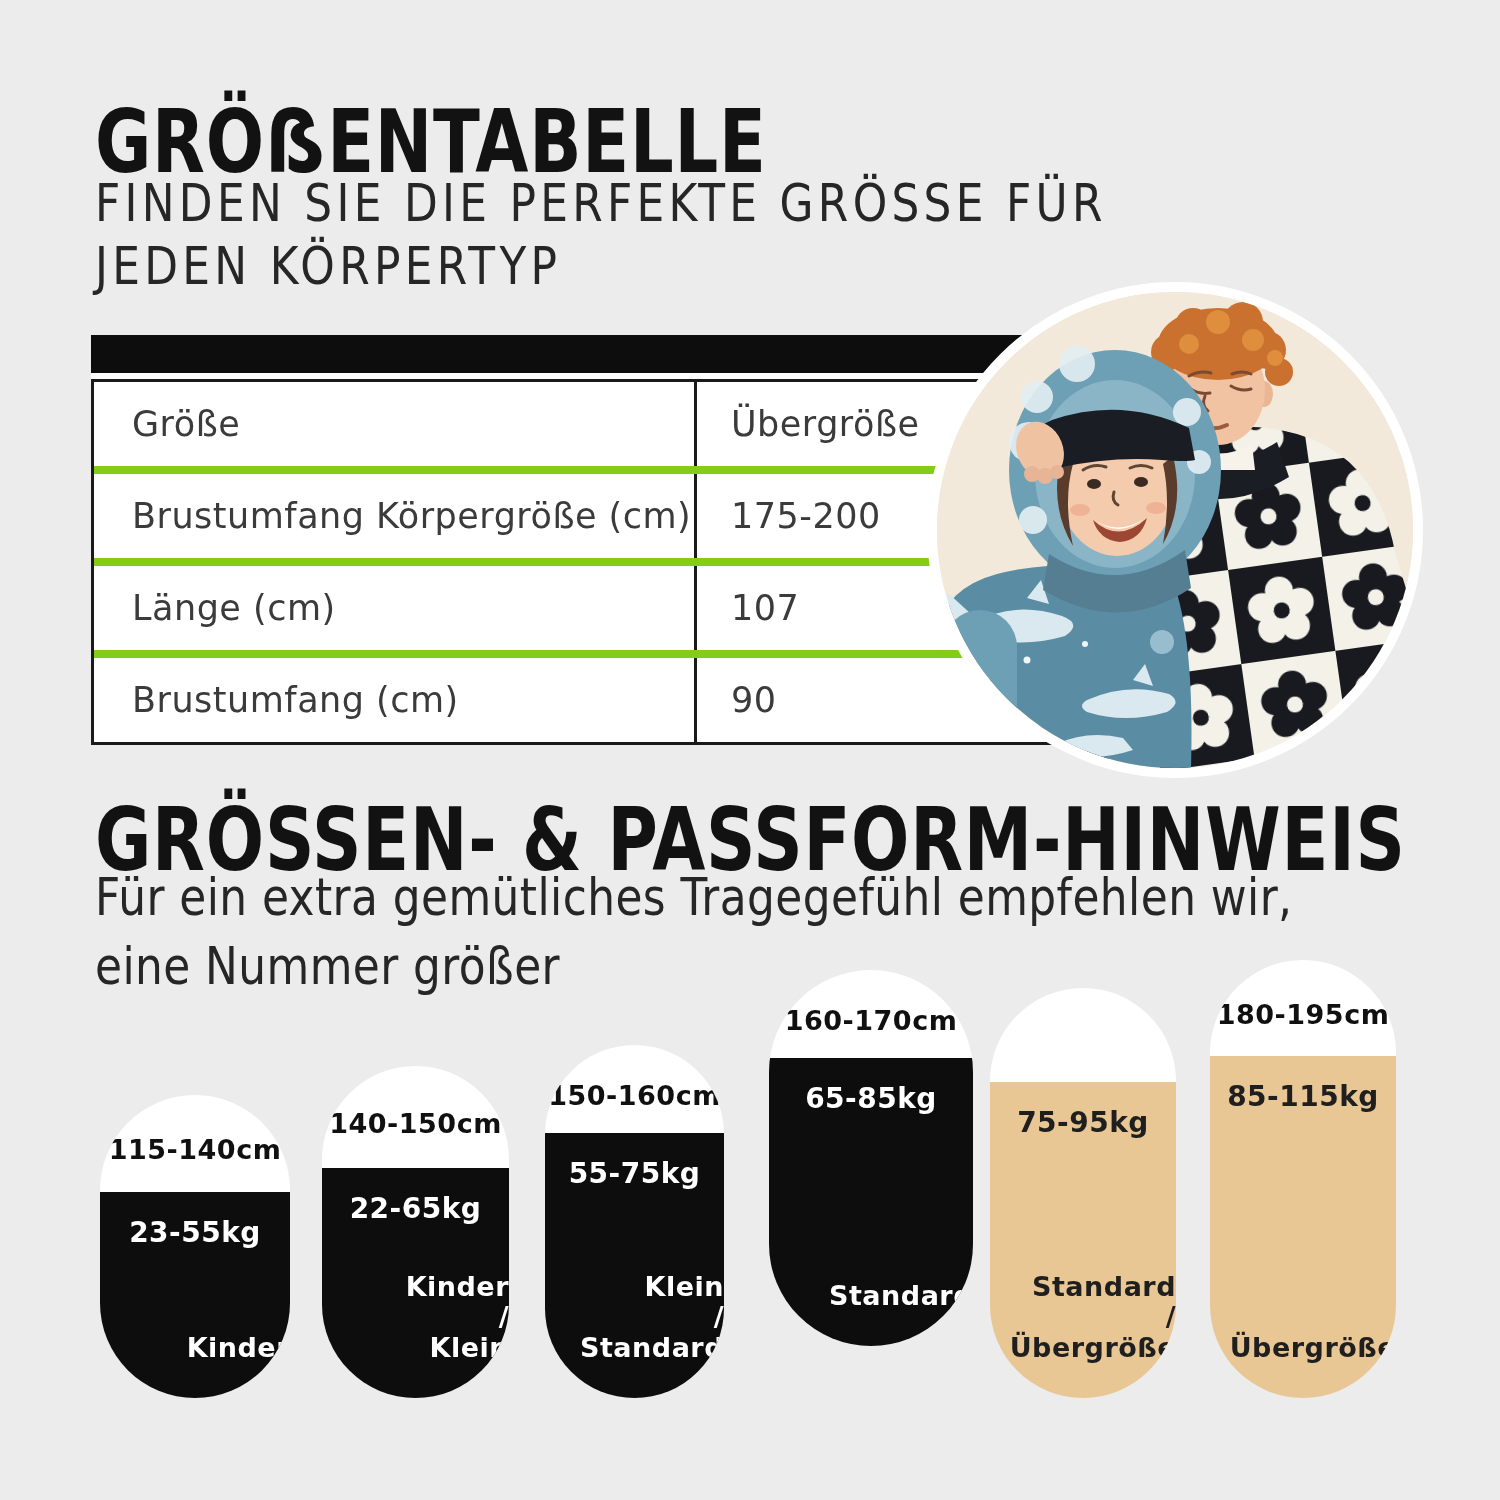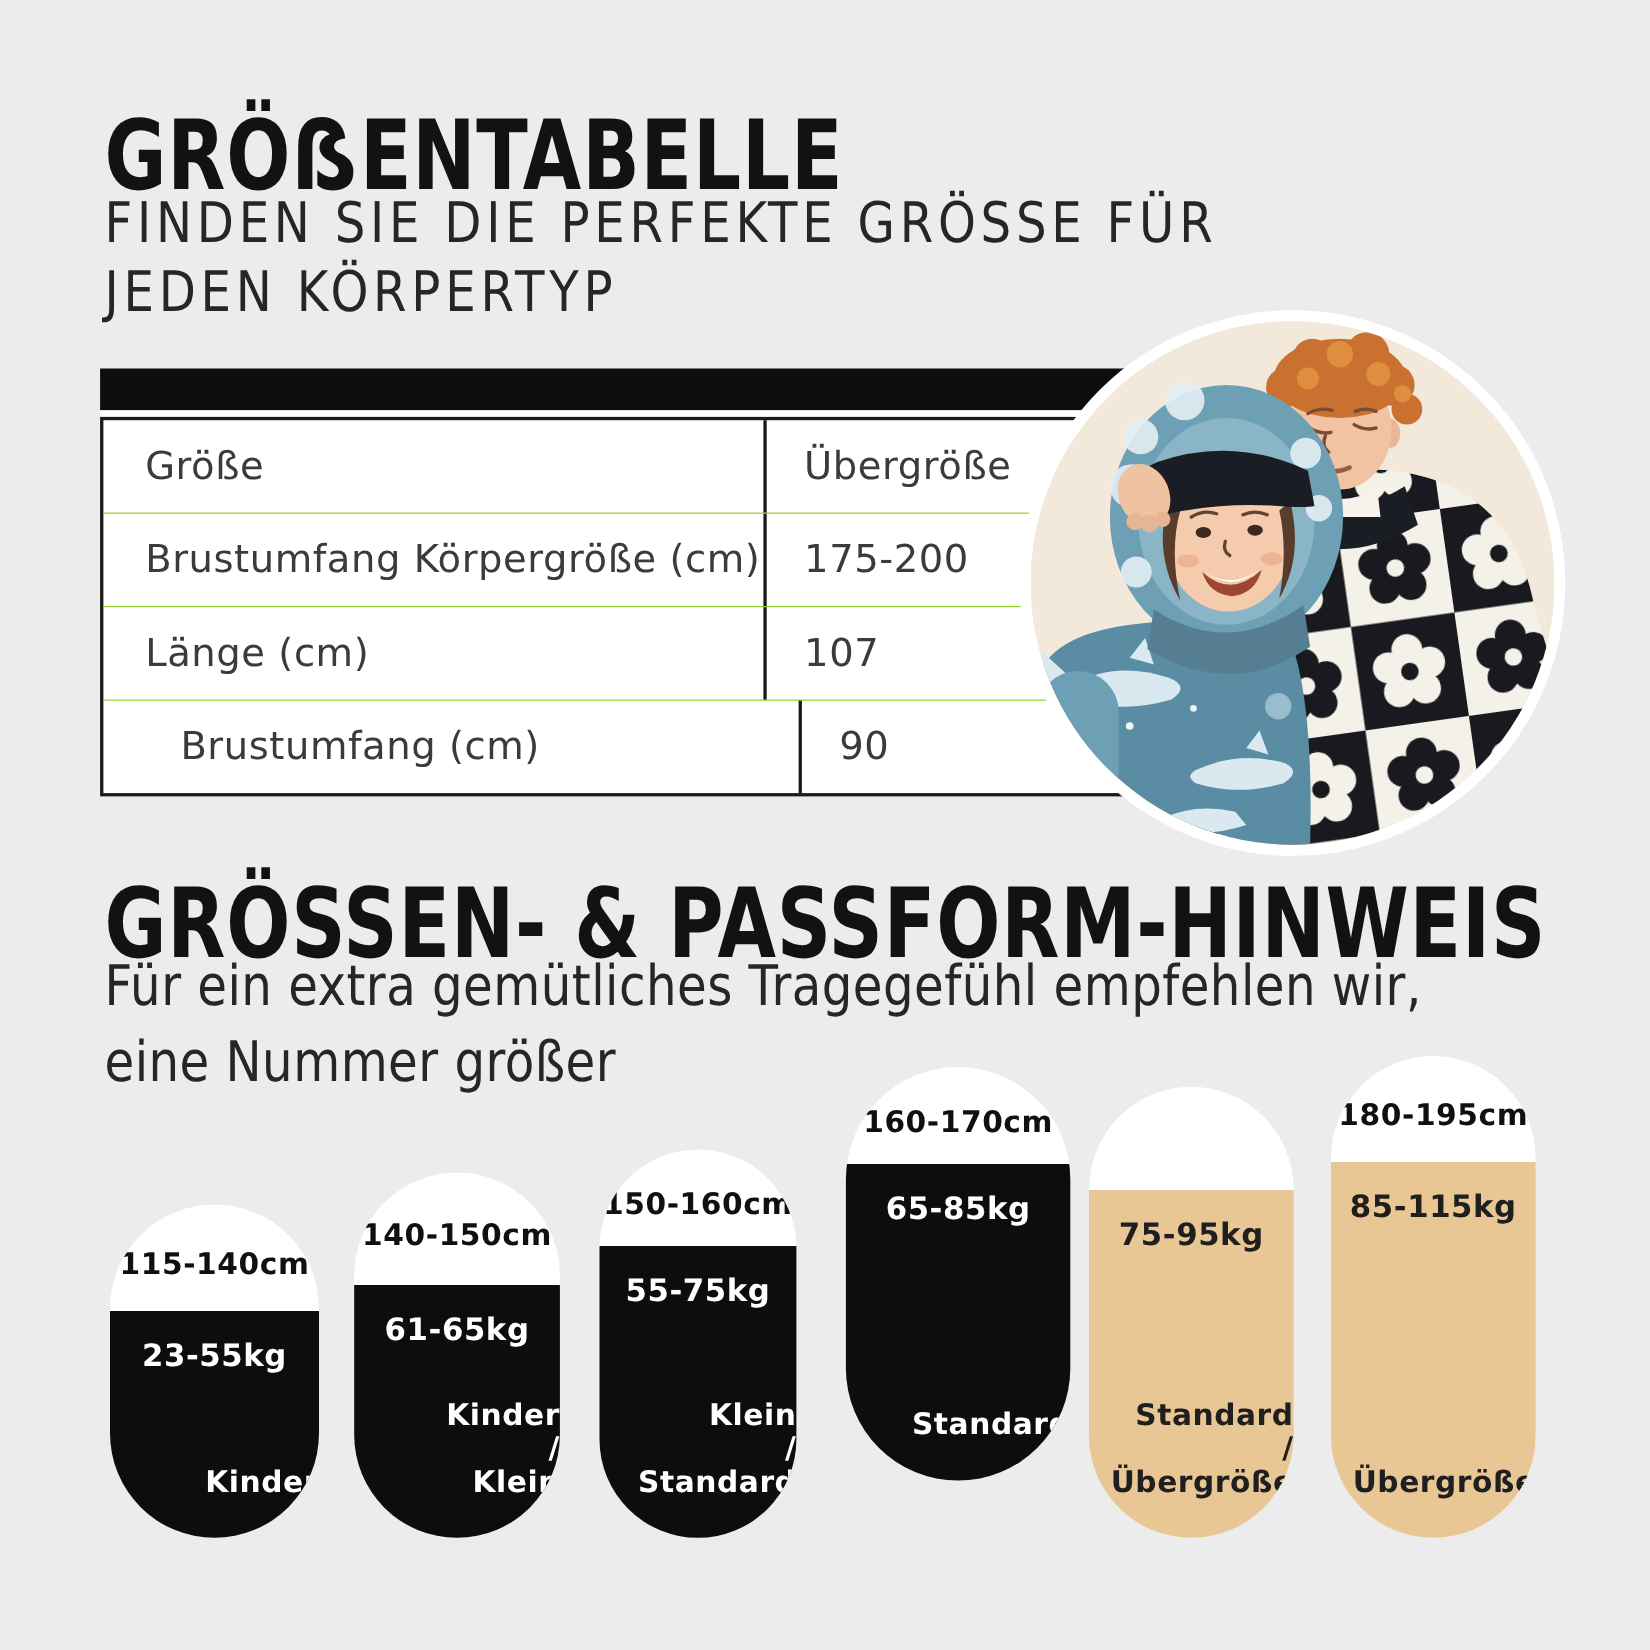--- a/index.html
+++ b/index.html
@@ -15,22 +15,22 @@
   .condensed{display:inline-block;transform:scaleX(0.78);transform-origin:left top;white-space:nowrap;}
   .semi-cond{display:inline-block;transform:scaleX(0.86);transform-origin:left top;white-space:nowrap;}
   .h1{font-size:88px;font-weight:bold;line-height:1.0;letter-spacing:1px;color:#121212;}
   .subtitle{font-size:51px;font-weight:normal;letter-spacing:5px;line-height:1.24;color:#262626;}
   .body2{font-size:51px;font-weight:normal;letter-spacing:0.5px;line-height:1.35;color:#262626;}
   
   .stable{left:91px;top:335px;width:1164px;}
   .t-header{height:38px;background:#0d0d0d;}
   .t-gap{height:6px;background:#ffffff;}
   .t-body{background:#ffffff;border:3px solid #1a1a1a;border-top:3px solid #1a1a1a;}
-  .t-row{display:flex;height:84px;border-bottom:1px solid #84cc16;}
-  .t-row:last-child{border-bottom:none;padding-left:32px;}
+  .t-row{display:flex;height:84px;border-bottom:8px solid #84cc16;}
+  .t-row:last-child{border-bottom:none;}
   .t-cell{display:flex;align-items:center;font-size:35px;letter-spacing:0.5px;color:#3b3b3b;}
   .t-label{width:600px;padding-left:38px;box-sizing:border-box;}
   .t-value{flex:1;border-left:3px solid #1a1a1a;padding-left:34px;}
   
   .photo-circle{
     left:927px;top:282px;width:476px;height:476px;
     border:10px solid #ffffff;border-radius:50%;
     background:#f2e9da;overflow:hidden;
   }
   .photo-circle svg{display:block;}
@@ -230,21 +230,21 @@
     <div class="pill-kg">23-55kg</div>
     <div class="pill-label">
       <span>Kinder</span>
       <span></span>
       <span></span>
     </div>
   </div>
 
   <div class="pill dark" style="left:322px;top:1066px;width:187px;height:332px;--wh:102px;">
     <div class="pill-top">140-150cm</div>
-    <div class="pill-kg">61-65kg</div>
+    <div class="pill-kg">22-65kg</div>
     <div class="pill-label">
       <span>Kinder</span>
       <span>/</span>
       <span>Klein</span>
     </div>
   </div>
 
   <div class="pill dark" style="left:545px;top:1045px;width:179px;height:353px;--wh:88px;">
     <div class="pill-top">150-160cm</div>
     <div class="pill-kg">55-75kg</div>

